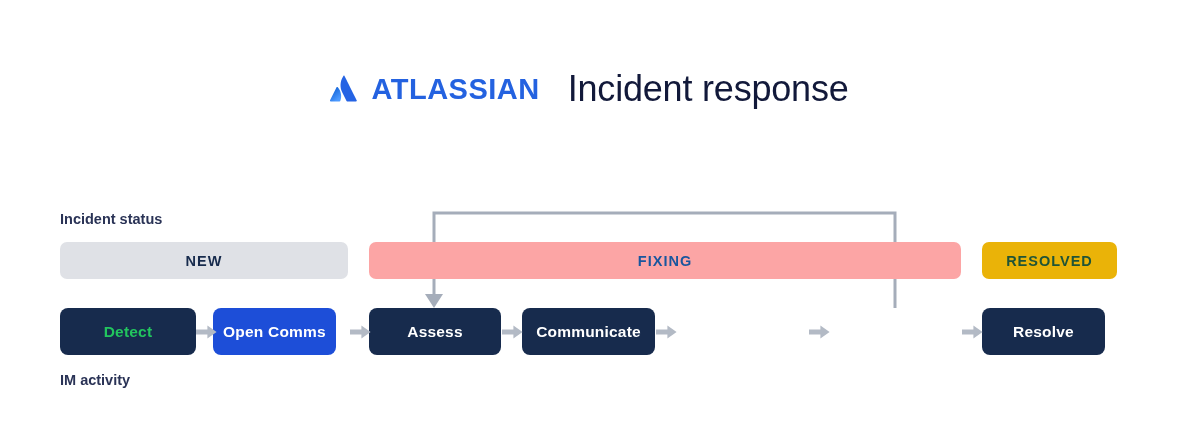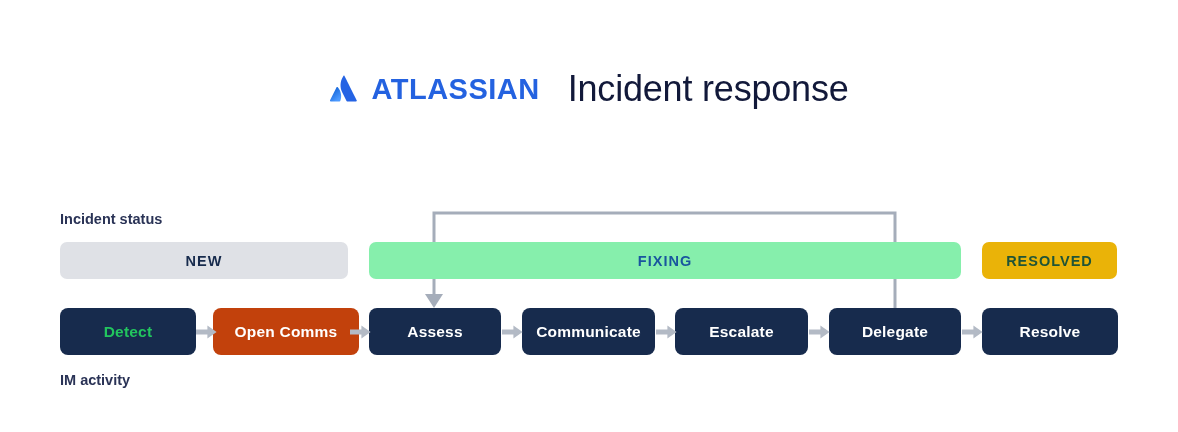--- a/index.html
+++ b/index.html
@@ -148,46 +148,40 @@
         <path d="M 425 257 L 443 257 L 434 271 Z" fill="#A5ADBA"></path>
       </g>
   </svg>
 
   <div class="row-label label-status" style="color: rgb(42, 51, 86);">Incident status</div>
   <div class="row-label label-activity" style="color: rgb(42, 51, 86);">IM activity</div>
 
   <div class="status-bar" style="left: 60px; width: 288px; background: rgb(223, 225, 230); color: rgb(23, 43, 77);">
     <span>NEW</span>
   </div>
-  <div class="status-bar" style="left: 369px; width: 592px; background: #86efac; color: rgb(25, 86, 158);">
+  <div class="status-bar" style="left: 369px; width: 592px; background: #fca5a5; color: rgb(25, 86, 158);">
     <span>FIXING</span>
   </div>
   <div class="status-bar" style="left: 982px; width: 135px; background: #eab308; color: rgb(31, 84, 55);">
     <span>RESOLVED</span>
   </div>
 
   <div class="activity-box" style="left: 60px; width: 136px; background: rgb(23, 43, 77); color: #22c55e;">
     <span>Detect</span>
   </div>
-  <div class="activity-box" style="left: 213px; width: 146px; background: #c2410c; color: rgb(255, 255, 255);">
+  <div class="activity-box" style="left: 213px; width: 123px; background: #1d4ed8; color: rgb(255, 255, 255);">
     <span>Open Comms</span>
   </div>
   <div class="activity-box" style="left: 369px; width: 132px; background: rgb(23, 43, 77); color: rgb(255, 255, 255);">
     <span>Assess</span>
   </div>
   <div class="activity-box" style="left: 522px; width: 133px; background: rgb(23, 43, 77); color: rgb(255, 255, 255);">
     <span>Communicate</span>
   </div>
-  <div class="activity-box" style="left: 675px; width: 133px; background: rgb(23, 43, 77); color: rgb(255, 255, 255);">
-    <span>Escalate</span>
-  </div>
-  <div class="activity-box" style="left: 829px; width: 132px; background: rgb(23, 43, 77); color: rgb(255, 255, 255);">
-    <span>Delegate</span>
-  </div>
-  <div class="activity-box" style="left: 982px; width: 136px; background: rgb(23, 43, 77); color: rgb(255, 255, 255);">
+  <div class="activity-box" style="left: 982px; width: 123px; background: rgb(23, 43, 77); color: rgb(255, 255, 255);">
     <span>Resolve</span>
   </div>
 
   <div class="connector" style="left: 196px;"><svg width="21" height="14" viewBox="0 0 21 14">
         <path d="M0 4.6 H11.4 V0.4 L20.6 7 L11.4 13.6 V9.4 H0 Z" fill="#B3BAC5"></path>
       </svg></div>
   <div class="connector" style="left: 350px;"><svg width="21" height="14" viewBox="0 0 21 14">
         <path d="M0 4.6 H11.4 V0.4 L20.6 7 L11.4 13.6 V9.4 H0 Z" fill="#B3BAC5"></path>
       </svg></div>
   <div class="connector" style="left: 502px;"><svg width="21" height="14" viewBox="0 0 21 14">

